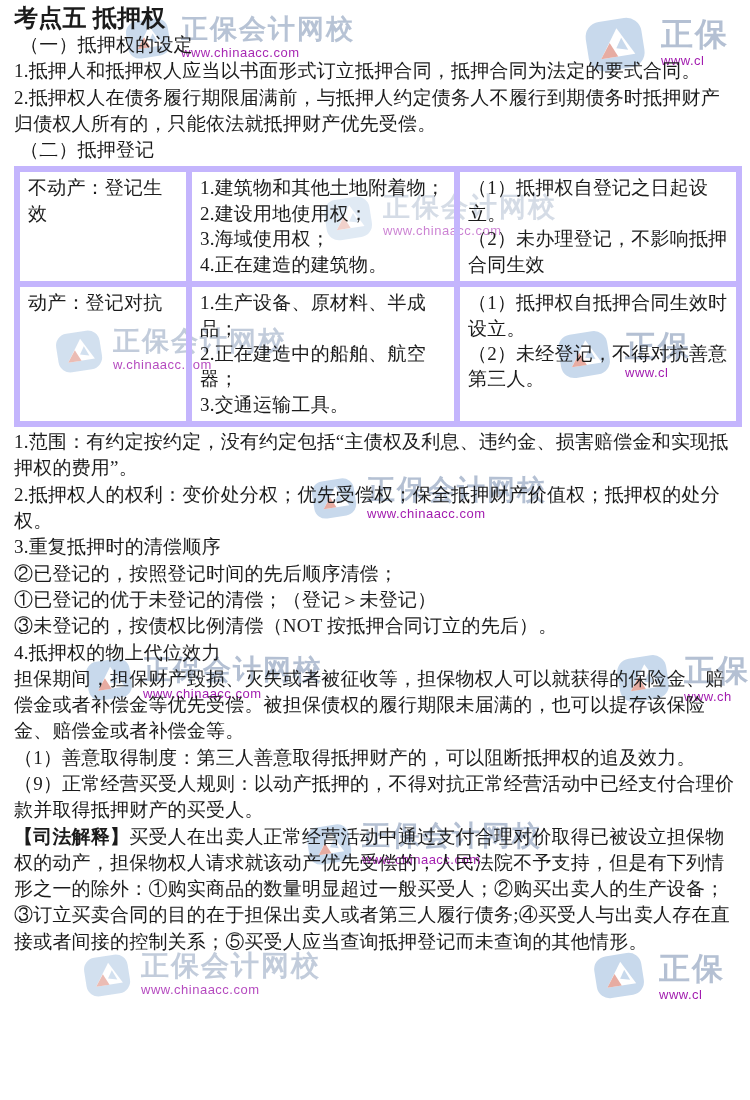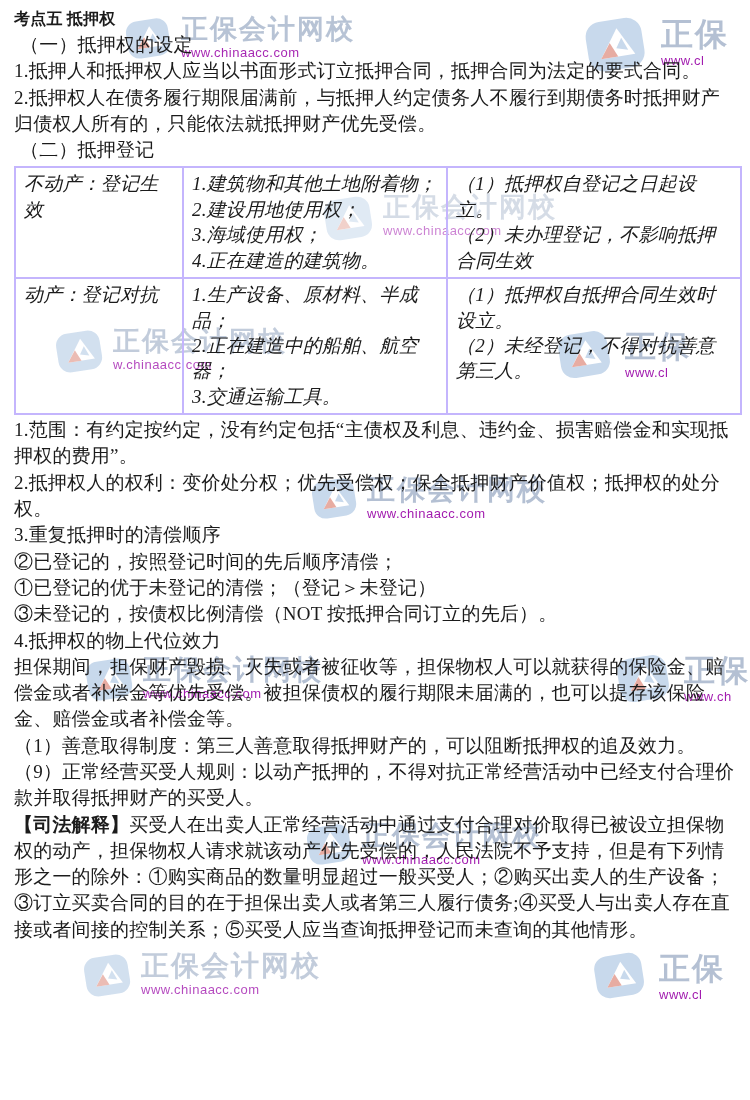--- a/index.html
+++ b/index.html
@@ -18,31 +18,31 @@
   .wm-url{
     font-family:"Liberation Sans","DejaVu Sans",sans-serif;font-weight:normal;
     color:#a21caf;font-size:13px;letter-spacing:0.5px;line-height:1.2;white-space:nowrap;
   }
   .wm-logo{display:block;}
   
   .content{
     position:relative;z-index:1;padding:5px 14px 0 14px;
     font-size:19px;line-height:26.3px;letter-spacing:0.2px;
   }
-  .doc-title{font-weight:bold;font-size:16px;line-height:27px;margin:0;}
+  .doc-title{font-weight:bold;font-size:24px;line-height:27px;margin:0;}
   p{margin:0;}
   .sec-head{padding-left:6px;}
   .blk-label{font-weight:bold;}
   
   table.reg{
     border-collapse:collapse;width:728px;margin:3px 0 2px 0;
     font-size:19px;line-height:25.4px;
   }
   table.reg td{
-    border:2px solid #c4b5fd;vertical-align:top;padding:3px 6px 4px 8px;font-style:italic;
+    border:6px solid #c4b5fd;vertical-align:top;padding:3px 6px 4px 8px;
   }
   td.c1{width:152px;}
   td.c2{width:248px;}
   .cell-line{display:block;}
 </style>
 </head>
 <body>
 
 <div class="page">
 

